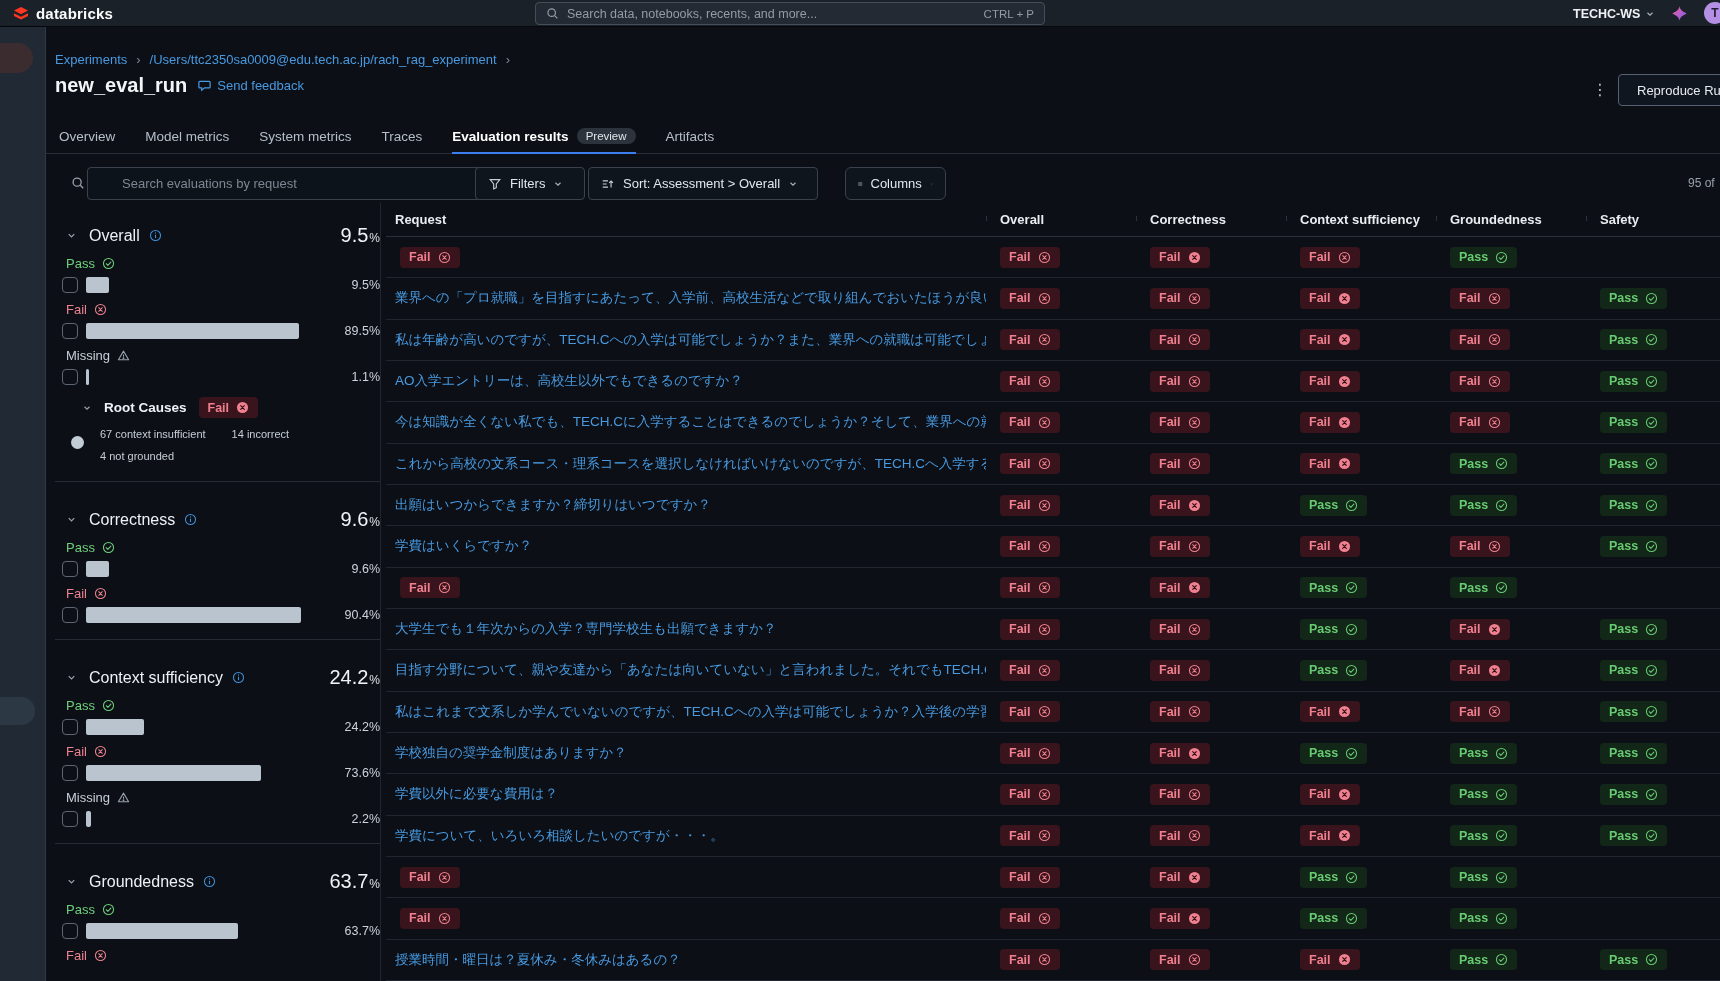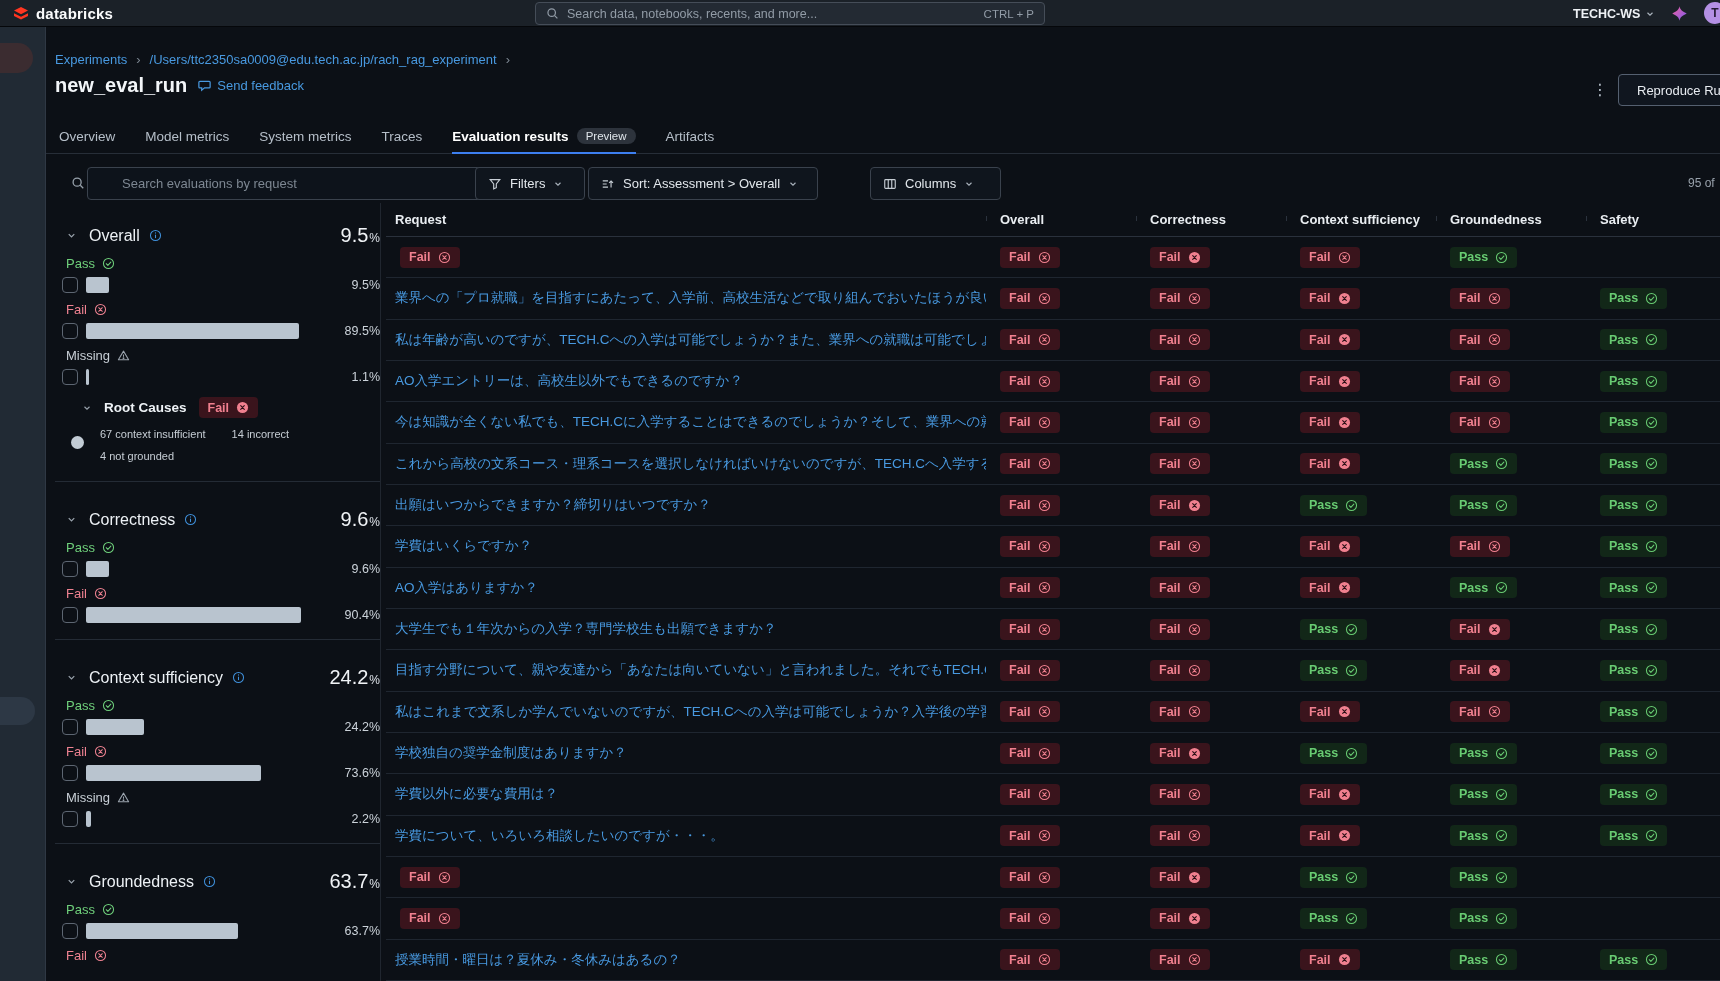--- a/index.html
+++ b/index.html
@@ -67,21 +67,21 @@
     padding:0 10px 0 34px; font-size:13px; color:#fca5a5; font-family:inherit; outline:none;margin-left:28px; }
   .ev-search::placeholder { color:#7d8792; }
   .ev-search-icon { position:absolute; left:71px; top:176px; color:#97a1ab; pointer-events:none; }
   .btn { position:absolute; top:167px; height:33px; border:1px solid #3a424d; border-radius:4px;
     background:#0f151d; display:flex; align-items:center; gap:8px; padding:0 12px;
     font-size:13px; color:#e2e7ec; cursor:pointer; white-space:nowrap; }
   .btn svg { color:#c6cdd4; }
   .btn .carret { color:#aab3bd; }
   .btn-filters { left:475px; width:110px; }
   .btn-sort { left:588px; width:230px; }
-  .btn-columns { left:870px; width:131px; }
+  .btn-columns { left:845px; width:101px;border-radius:6px; }
   .count { position:absolute; left:1688px; top:176px; font-size:12px; color:#98a1ab; white-space:nowrap; }
 
   
   .metrics { position:absolute; left:55px; top:203px; width:325px; bottom:0; overflow:hidden; }
   .vdiv { position:absolute; left:380px; top:203px; bottom:0; width:1px; background:#20262f; }
   .mhead { display:flex; align-items:center; margin-top:26px; }
   .msec:first-child .mhead { margin-top:21px; }
   .chev { color:#9aa3ad; padding-left:11px; cursor:pointer; }
   .mtitle { font-size:16px; margin-left:12px; color:#edf1f5; }
   .minfo { margin-left:9px; cursor:pointer; }
@@ -879,21 +879,20 @@
             <span>Pass</span>
             <span>
               <svg width="13" height="13" viewBox="0 0 16 16" fill="none" stroke="currentColor" stroke-width="1.3">
                 <circle cx="8" cy="8" r="6.2"></circle>
                 <path d="M5.2 8.3 L7.2 10.3 L10.9 6.3" stroke-linecap="round" stroke-linejoin="round"></path>
               </svg>
             </span>
           </span></div>
       </div>
       <div class="trow">
-        <a class="req">AO入学はありますか？</a>
         <div class="tcell"><span class="badge fail">
             <span>Fail</span>
             <span>
               <svg width="13" height="13" viewBox="0 0 16 16" fill="none" stroke="currentColor" stroke-width="1.3">
                 <circle cx="8" cy="8" r="6.2"></circle>
                 <path d="M5.8 5.8 L10.2 10.2 M10.2 5.8 L5.8 10.2" stroke-linecap="round"></path>
               </svg>
             </span>
           </span></div>
         <div class="tcell"><span class="badge fail">

